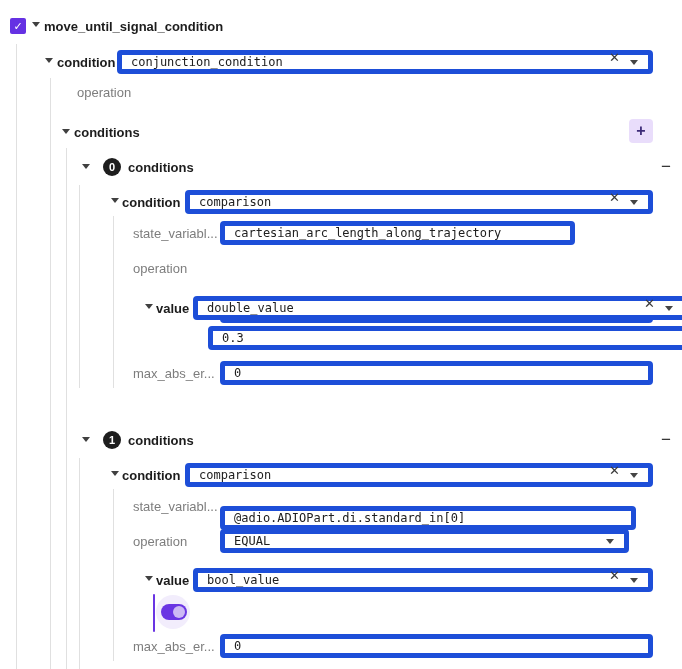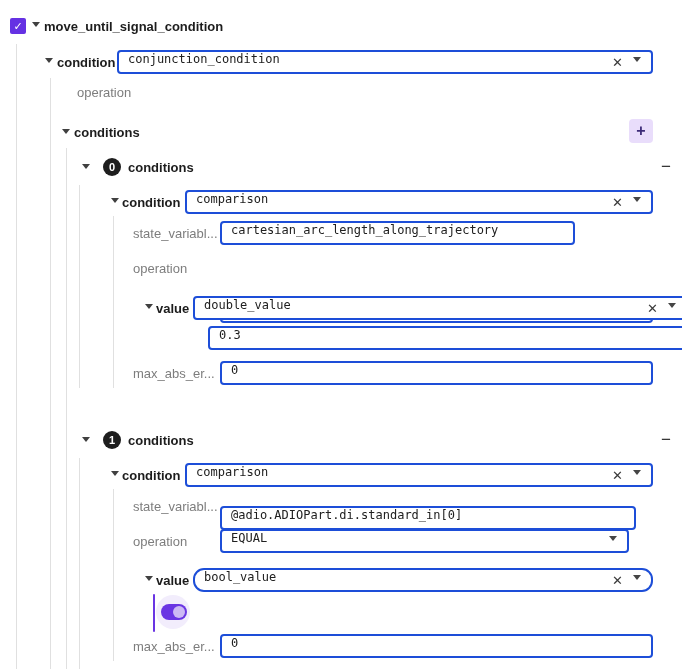--- a/index.html
+++ b/index.html
@@ -3,22 +3,22 @@
 <meta charset="utf-8">
 <style>
   html,body{margin:0;padding:0;background:#fff;}
   #app{position:relative;width:682px;height:669px;background:#fff;overflow:hidden;
        font-family:"Liberation Sans",sans-serif;}
   .guide{position:absolute;width:1px;background:#e0e0e0;}
   .guide.purple{background:#6a35e3;width:2px;border-radius:1px;}
   .lbl-bold{position:absolute;font-size:13px;font-weight:700;color:#1c1c1c;white-space:nowrap;}
   .lbl-gray{position:absolute;font-size:13px;color:#7d7d7d;white-space:nowrap;}
   .exp{position:absolute;width:0;height:0;border:4px solid transparent;border-top:5px solid #404040;cursor:pointer;}
-  .box{position:absolute;height:24px;border:2px solid #1d4ed8;border-radius:4px;background:#fff;
-       box-sizing:border-box;display:flex;align-items:flex-start;}
+  .box{position:absolute;height:24px;border:5px solid #1d4ed8;border-radius:4px;background:#fff;
+       box-sizing:border-box;display:flex;align-items:flex-end;}
   .box input{flex:1;min-width:0;border:none;outline:none;background:transparent;
        font-family:"DejaVu Sans Mono",monospace;font-size:12px;color:#202020;padding:0 0 0 9px;}
   .clear-x{font-size:13px;color:#3a3a3a;padding:0 6px;cursor:pointer;line-height:22px;}
   .dd-caret{width:0;height:0;border:4px solid transparent;border-top:5px solid #454545;
        margin:5px 10px 0 4px;cursor:pointer;flex:0 0 auto;}
   .badge{position:absolute;width:18px;height:18px;border-radius:50%;background:#1e1e1e;color:#fff;
        font-size:11px;font-weight:700;line-height:18px;text-align:center;}
   .minus-btn{position:absolute;width:18px;height:20px;font-size:17px;line-height:20px;color:#2e2e2e;
        text-align:center;cursor:pointer;}
   .plus-btn{position:absolute;width:24px;height:24px;border-radius:4px;background:#e9ddfb;color:#3d2b78;
@@ -121,21 +121,21 @@
   </div>
 
   <div class="lbl-gray" style="left:133px;top:534px;">operation</div>
   <div class="box" style="left:220px;top:529px;width:409px;">
     <input value="EQUAL" style="">
     <span class="dd-caret"></span>
   </div>
 
   <div class="exp" style="left:145px;top:576px;"></div>
   <div class="lbl-bold" style="left:156px;top:573px;">value</div>
-  <div class="box" style="left:193px;top:568px;width:460px;border-radius:11px;">
+  <div class="box" style="left:193px;top:568px;width:460px;">
     <input value="bool_value" style="">
     <span class="clear-x">✕</span>
     <span class="dd-caret"></span>
   </div>
 
   <div class="toggle-halo" style="left:156px;top:595px;"></div>
   <div class="toggle" style="left:161px;top:604px;" role="switch" aria-checked="true">
     <span class="knob"></span>
   </div>
 

